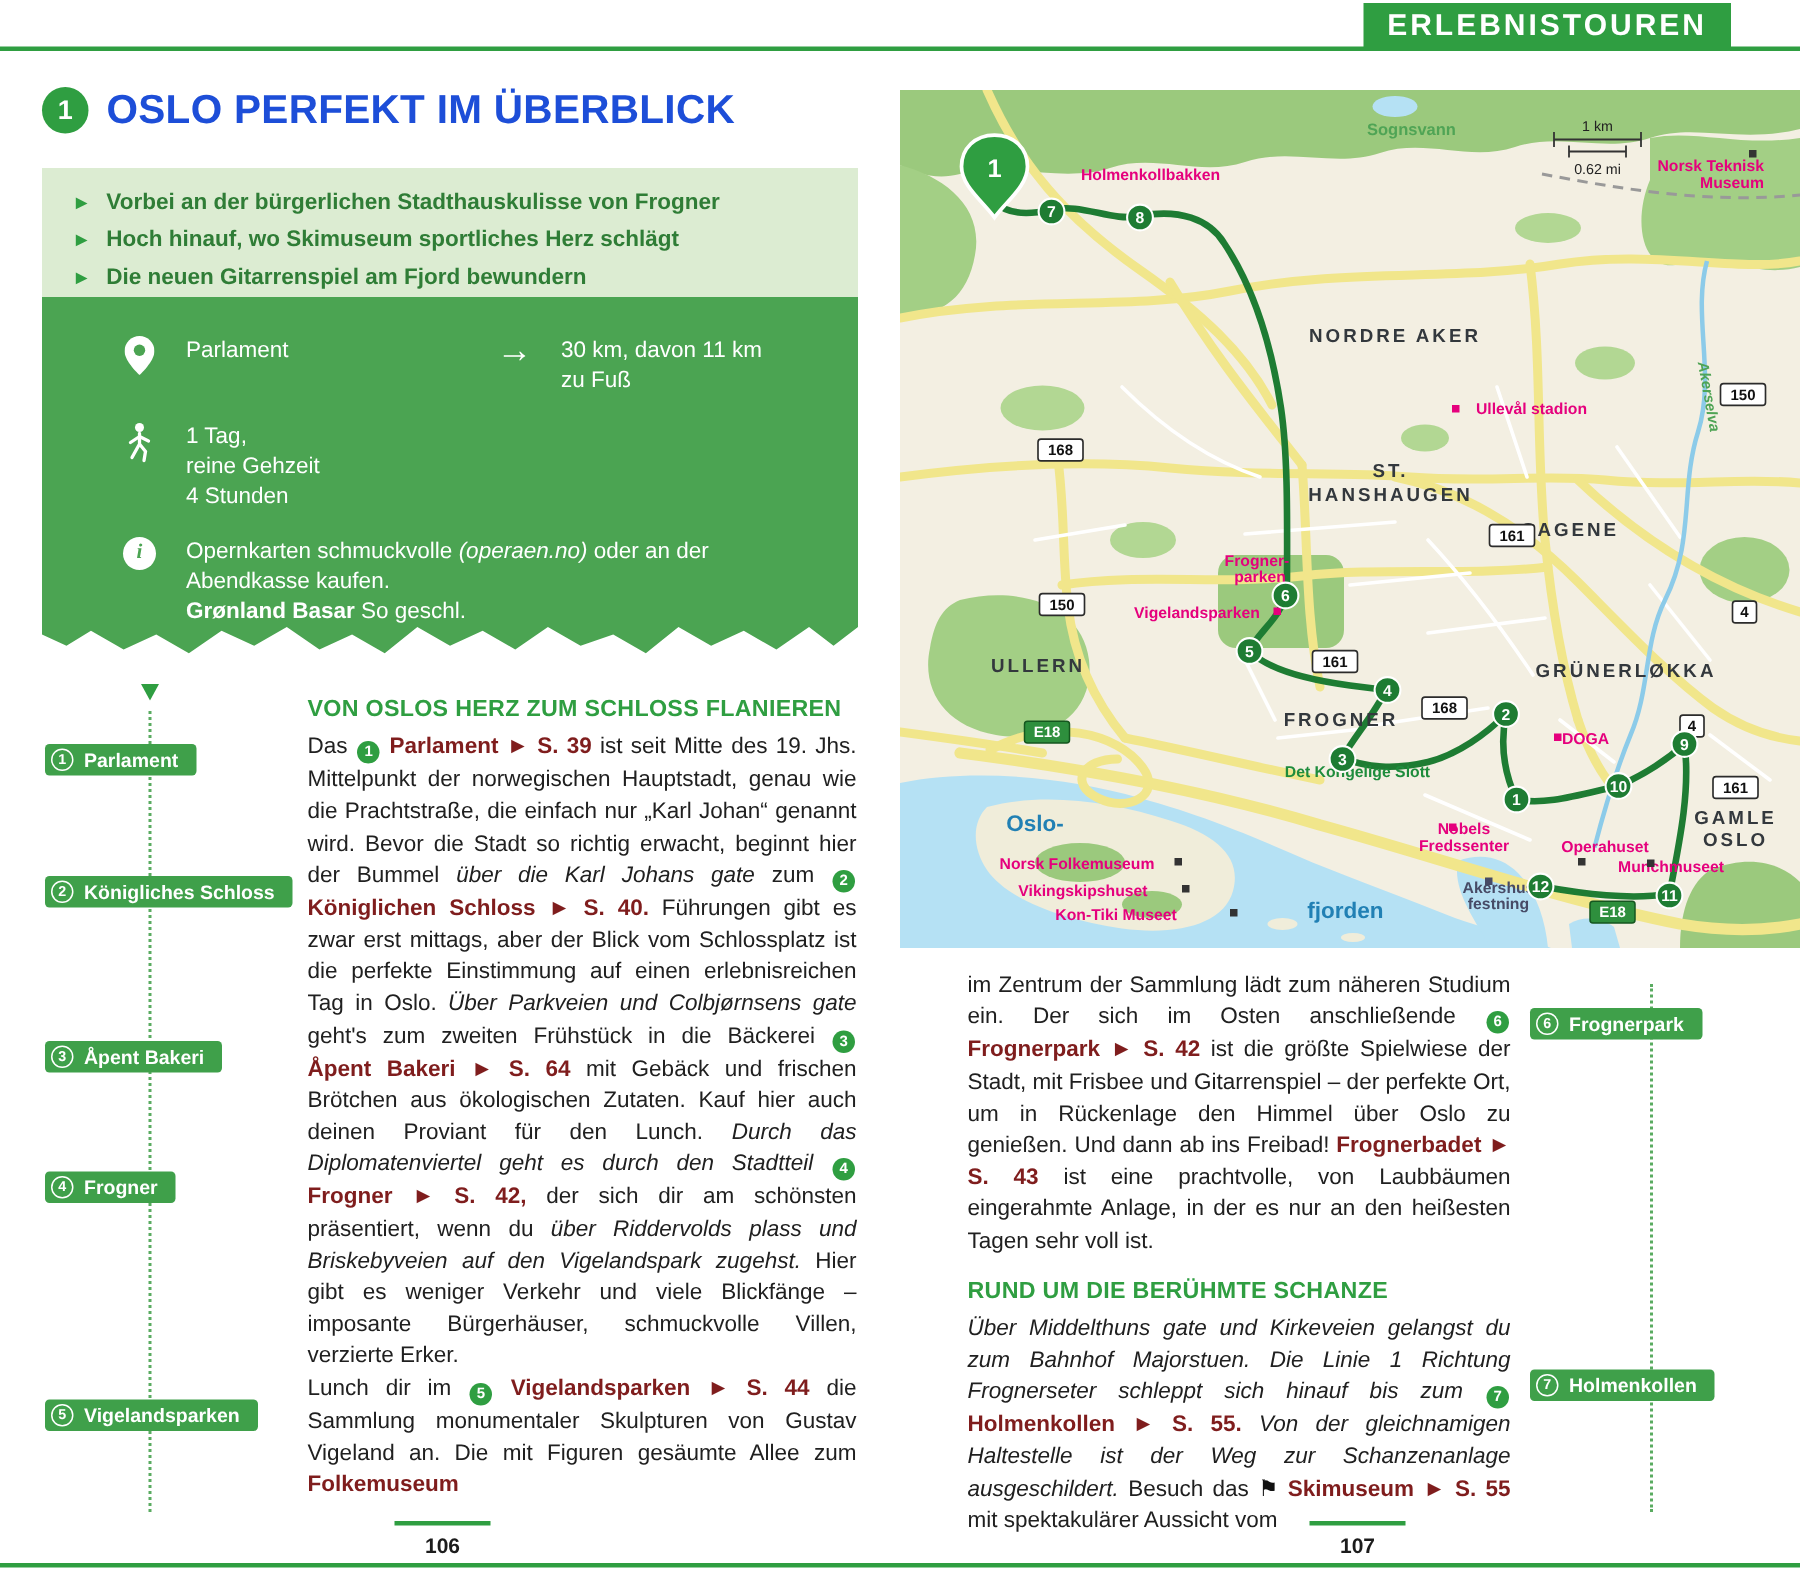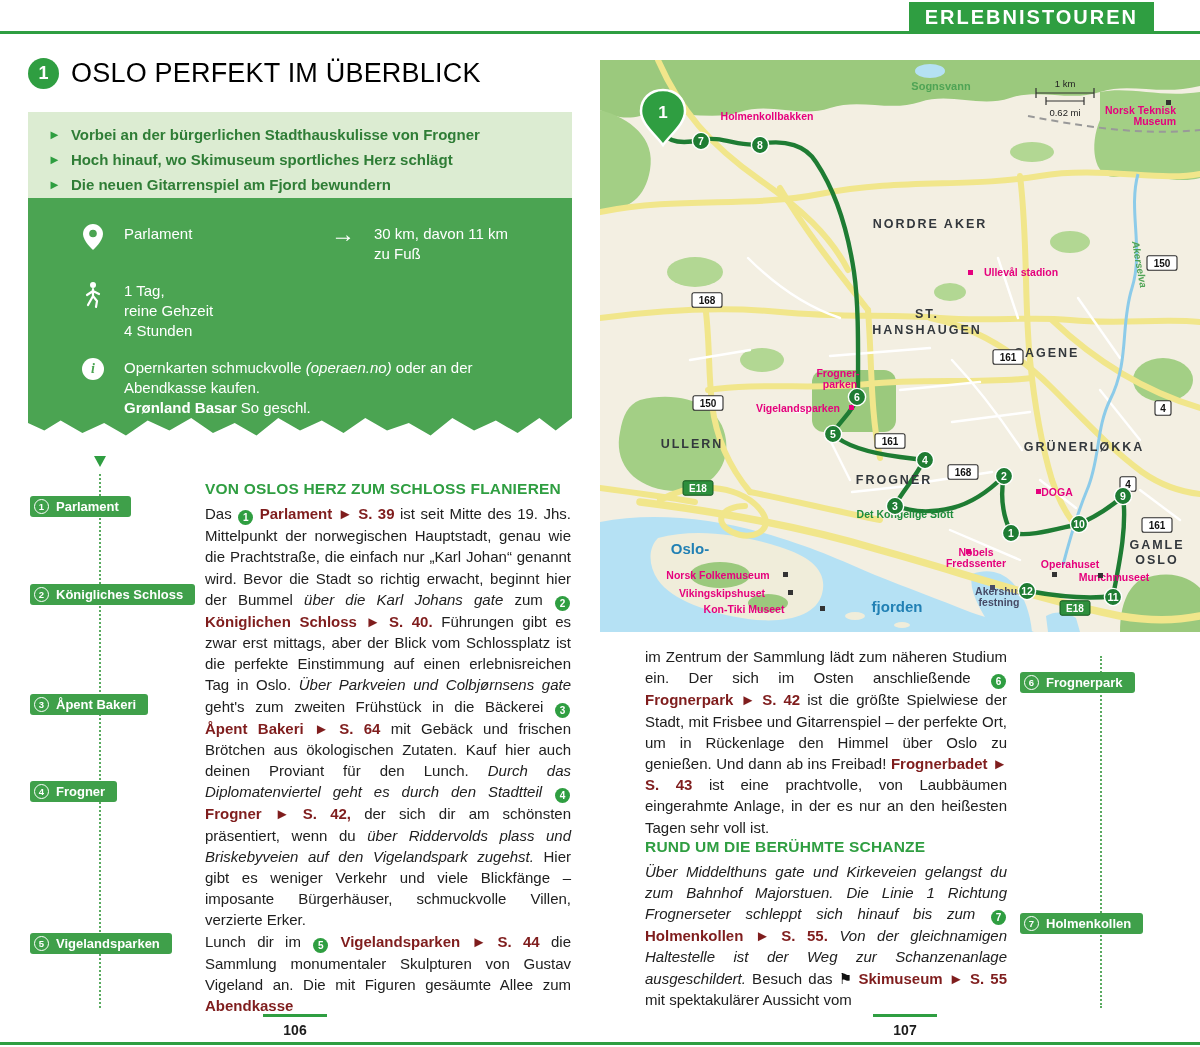--- a/index.html
+++ b/index.html
@@ -15,21 +15,21 @@
 
   
   .top-rule { position:absolute; left:0; top:31px; width:1200px; height:3px; background:#2f9e41; }
   .header-tab { position:absolute; right:46px; top:2px; height:30px; background:#2f9e41; color:#fff;
     display:flex; align-items:center; padding:0 16px; font-size:20px; font-weight:bold; letter-spacing:2px; }
 
   
   .tour-row { position:absolute; left:28px; top:58px; display:flex; align-items:center; gap:12px; }
   .tour-num { width:31px; height:31px; border-radius:50%; background:#2f9e41; color:#fff;
     font-size:18px; font-weight:bold; display:inline-flex; align-items:center; justify-content:center; }
-  .tour-title { font-size:27px; color:#000000; margin:0; letter-spacing:0.2px; font-weight:normal; }
+  .tour-title { font-size:27px; color:#1d4ed8; margin:0; letter-spacing:0.2px; font-weight:bold; }
 
   
   .highlights { position:absolute; left:28px; top:112px; width:544px; background:#dcecd2;
     padding:13px 20px; display:flex; flex-direction:column; gap:5px; }
   .hl-row { display:flex; gap:10px; font-size:15px; font-weight:bold; color:#2f7d36; line-height:20px; }
   .hl-arrow { color:#2f9e41; font-size:13px; line-height:20px; }
 
   
   .facts-box { position:absolute; left:28px; top:198px; width:544px; height:250px; background:#4ba452;
     clip-path: polygon(0 0,100% 0,100% 88%,97% 93%,94% 88%,90% 94%,86% 89%,82% 93%,78% 88%,74% 95%,70% 90%,66% 93%,62% 88%,58% 94%,54% 89%,50% 93%,46% 88%,42% 95%,38% 90%,34% 94%,30% 88%,26% 93%,22% 89%,18% 95%,14% 90%,10% 94%,6% 89%,3% 93%,0 90%); }
@@ -51,24 +51,24 @@
     border-left:6px solid transparent; border-right:6px solid transparent; border-top:11px solid #2f9e41; }
   .wp-layer { position:absolute; inset:0; }
   .wp { position:absolute; left:30px; height:21px; background:#3fa04a; border-radius:3px; color:#fff;
     display:inline-flex; align-items:center; gap:7px; padding:0 12px 0 4px; font-size:13px; font-weight:bold; white-space:nowrap; }
   .wp-layer-right .wp { left:420px; }
   .wp-n { width:15px; height:15px; border-radius:50%; border:1.4px solid #fff; font-size:9.5px;
     display:inline-flex; align-items:center; justify-content:center; flex-shrink:0; }
 
   
   .article { position:absolute; }
-  .article-left { left:205px; top:480px; width:366px; }
+  .article-left { left:205px; top:464px; width:366px; }
   .article-right { left:45px; top:646px; width:362px; }
   .art-h { margin:0 0 5px 0; font-size:15.5px; color:#2f9e41; letter-spacing:0.2px; font-weight:bold; }
-  .art-h.second { }
+  .art-h.second { margin-top:14px; }
   .art-p { margin:0; font-size:15px; line-height:21.2px; text-align:justify; color:#202020; }
   .numb { display:inline-flex; width:15px; height:15px; border-radius:50%; background:#2f9e41; color:#fff;
     font-size:10px; font-weight:bold; align-items:center; justify-content:center; vertical-align:-2px; margin:0 1px; }
   .lnk { color:#7f1d1d; font-weight:bold; }
   .ital { font-style:italic; }
   .bold { font-weight:bold; }
   .flagg { color:#111; }
 
   
   .pnum { position:absolute; top:1014px; width:110px; text-align:center; }
@@ -191,21 +191,21 @@
         </div>
         <div class="wp" style="top: 933px;">
           <span class="wp-n">5</span>
           <span>Vigelandsparken</span>
         </div>
       </div>
 
     <div class="article article-left">
       <h2 class="art-h">VON OSLOS HERZ ZUM SCHLOSS FLANIEREN</h2>
       <p class="art-p"><span class="">Das </span><span class="numb">1</span><span class="lnk"> Parlament ► S. 39</span><span class=""> ist seit Mitte des 19. Jhs. Mittelpunkt der norwegischen Hauptstadt, genau wie die Prachtstraße, die einfach nur „Karl Johan“ genannt wird. Bevor die Stadt so richtig erwacht, beginnt hier der Bummel </span><span class="ital">über die Karl Johans gate</span><span class=""> zum </span><span class="numb">2</span><span class="lnk"> Königlichen Schloss ► S. 40.</span><span class=""> Führungen gibt es zwar erst mittags, aber der Blick vom Schlossplatz ist die perfekte Einstimmung auf einen erlebnisreichen Tag in Oslo. </span><span class="ital">Über Parkveien und Colbjørnsens gate</span><span class=""> geht's zum zweiten Frühstück in die Bäckerei </span><span class="numb">3</span><span class="lnk"> Åpent Bakeri ► S. 64</span><span class=""> mit Gebäck und frischen Brötchen aus ökologischen Zutaten. Kauf hier auch deinen Proviant für den Lunch. </span><span class="ital">Durch das Diplomatenviertel geht es durch den Stadtteil </span><span class="numb">4</span><span class="lnk"> Frogner ► S. 42,</span><span class=""> der sich dir am schönsten präsentiert, wenn du </span><span class="ital">über Riddervolds plass und Briskebyveien auf den Vigelandspark zugehst.</span><span class=""> Hier gibt es weniger Verkehr und viele Blickfänge – imposante Bürgerhäuser, schmuckvolle Villen, verzierte Erker.</span></p>
-      <p class="art-p"><span class="">Lunch dir im </span><span class="numb">5</span><span class="lnk"> Vigelandsparken ► S. 44</span><span class=""> die Sammlung monumentaler Skulpturen von Gustav Vigeland an. Die mit Figuren gesäumte Allee zum </span><span class="lnk">Abendkasse</span></p>
+      <p class="art-p"><span class="">Lunch dir im </span><span class="numb">5</span><span class="lnk"> Vigelandsparken ► S. 44</span><span class=""> die Sammlung monumentaler Skulpturen von Gustav Vigeland an. Die mit Figuren gesäumte Allee zum </span><span class="lnk">Folkemuseum</span></p>
     </div>
 
     <div class="pnum pnum-left">
       <div class="rule"></div>
       <div class="num">106</div>
     </div>
   </div>
 
   <div class="page page-right">
     <svg class="map" id="map-svg" viewBox="0 0 600 572" xmlns="http://www.w3.org/2000/svg">

